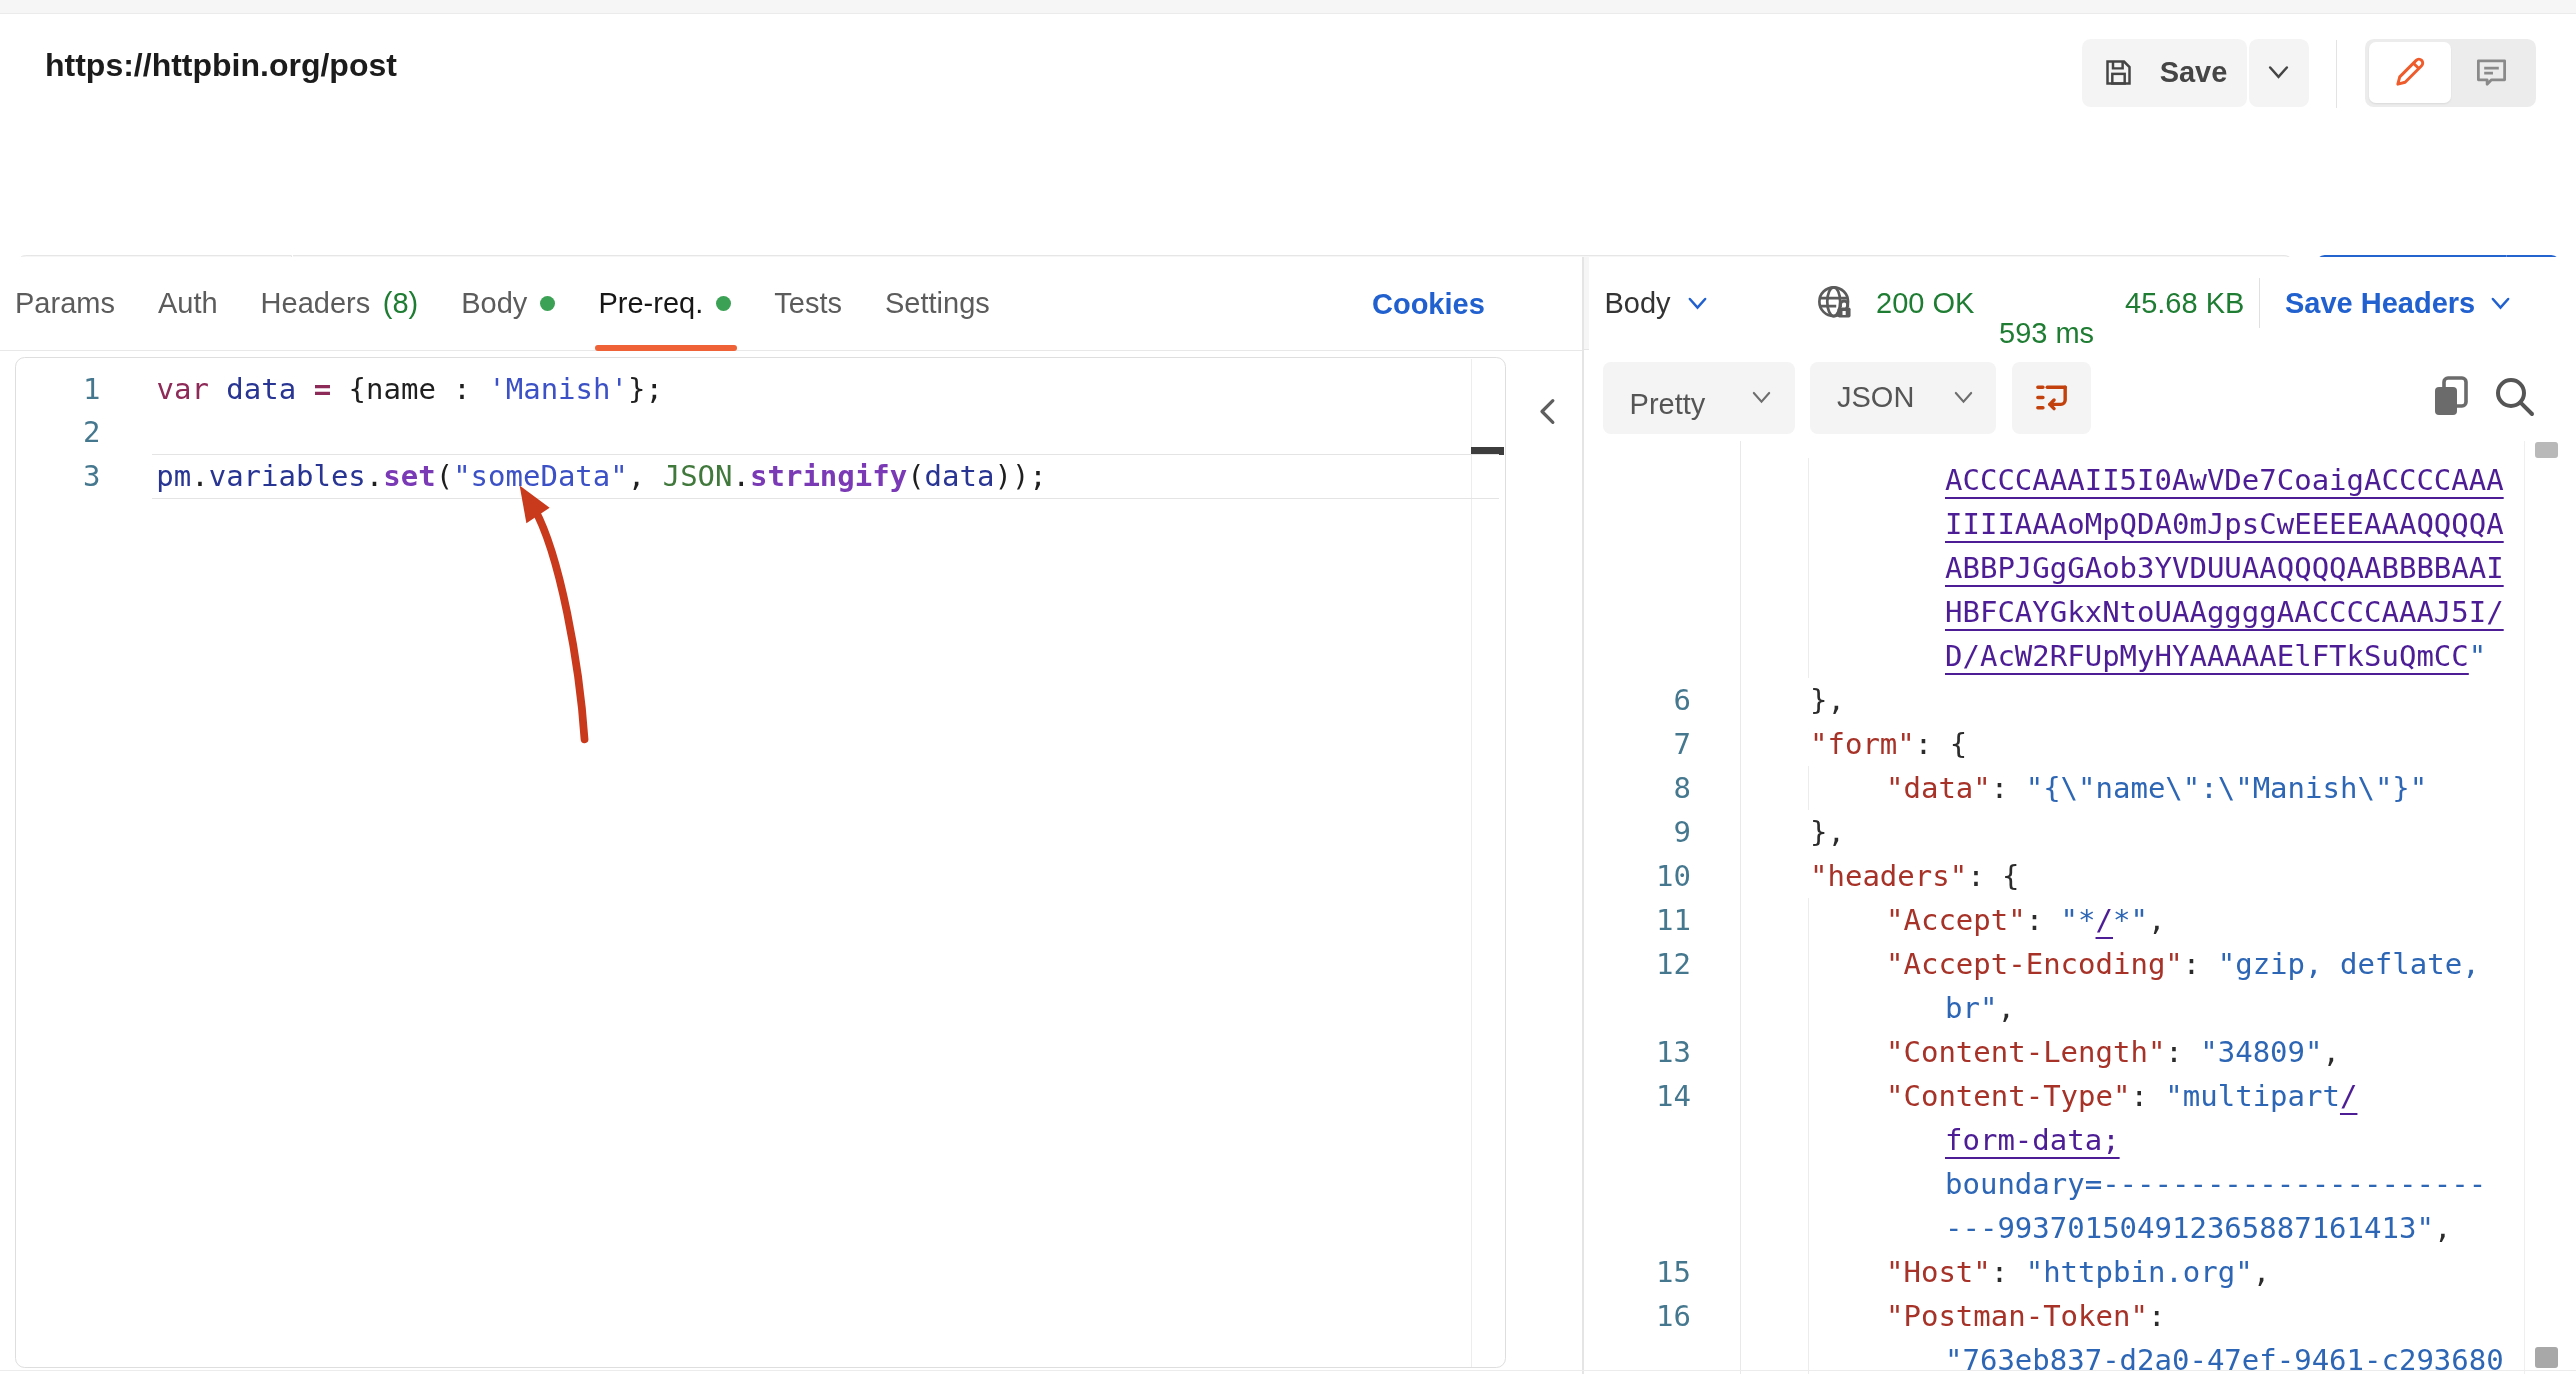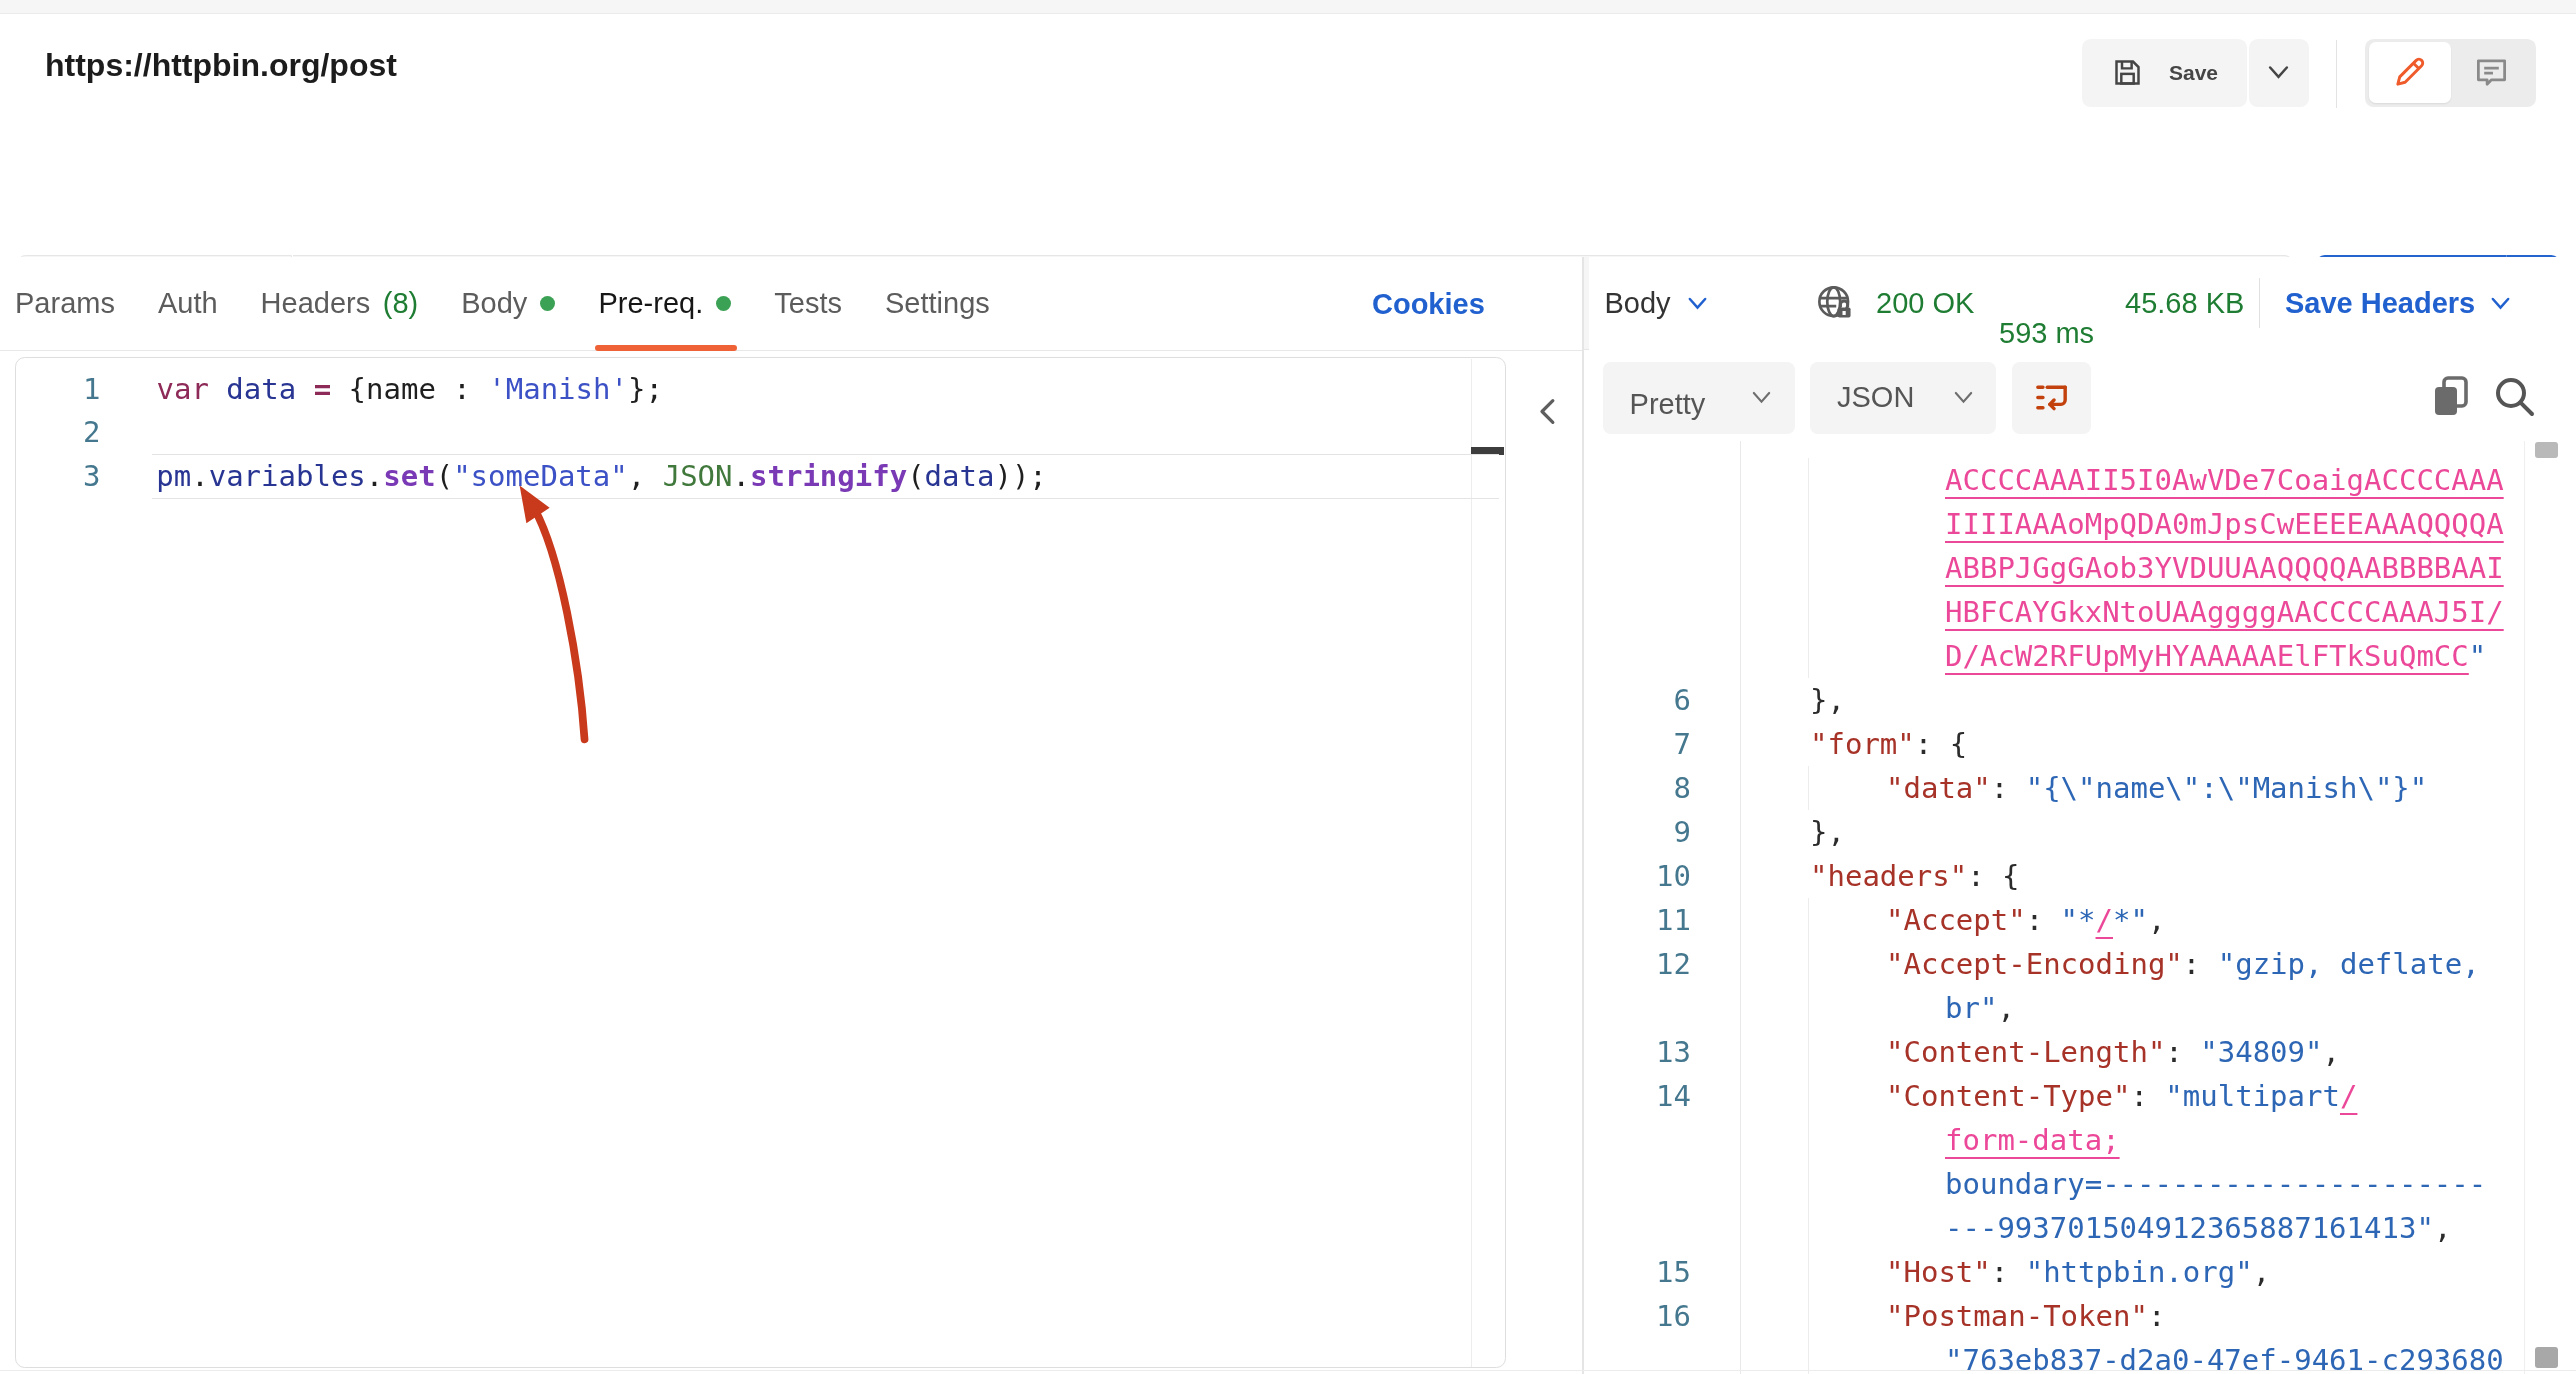--- a/index.html
+++ b/index.html
@@ -6,21 +6,21 @@
   #app{position:relative;width:2576px;height:1374px;background:#ffffff;overflow:hidden;
        font-family:"Liberation Sans", sans-serif;color:#1f1f1f;}
   .abs{position:absolute;}
 
   
   #topstrip{left:0;top:0;width:2576px;height:12.6px;background:#f6f6f6;border-bottom:1px solid #ebebeb;}
   #header{left:0;top:13.6px;width:2576px;height:100px;background:#fff;border-bottom:1px solid #ededed;}
   #req-title{left:45px;top:33px;font-size:32px;font-weight:bold;color:#1c1c1c;}
   .btn-gray{background:#f4f4f4;border-radius:8.7px;display:flex;align-items:center;justify-content:center;}
   #save-group{left:2082px;top:25px;height:68px;display:flex;gap:1.9px;}
-  #save-main{width:165px;gap:25px;font-size:21px;font-weight:600;color:#454545;}
+  #save-main{width:165px;gap:25px;font-size:29px;font-weight:600;color:#454545;}
   #save-caret{width:60px;}
   #hdr-divider{left:2336px;top:26px;width:1px;height:68px;background:#e3e3e3;}
   #seg-ctl{left:2365px;top:25px;width:171px;height:68px;background:#ececec;border-radius:8.7px;display:flex;padding:3.9px;box-sizing:border-box;}
   .seg{flex:1;display:flex;align-items:center;justify-content:center;border-radius:6.8px;}
   .seg.active{background:#fff;box-shadow:0 1px 1.9px rgba(0,0,0,.08);}
 
   
   #reqbar{left:0;top:114px;width:2576px;height:142px;background:#fff;}
   #method-box{left:16.5px;top:141px;width:275px;height:95px;background:#f6f6f6;border:1px solid #e6e6e6;
       border-radius:8.7px 0 0 8.7px;display:flex;align-items:center;box-sizing:border-box;}
@@ -96,21 +96,21 @@
   .rrow{position:relative;height:44px;line-height:44px;font-family:"DejaVu Sans Mono", monospace;font-size:29px;white-space:pre;}
   .rrow .rnum{position:absolute;left:0;width:102px;text-align:right;color:#45788f;}
   .rrow .rguide{position:absolute;left:219px;top:0;bottom:0;border-left:1.9px solid #ececec;}
   .rrow .rcode{position:absolute;}
   .rrow .ind-1{left:221px;}
   .rrow .ind-2{left:297px;}
   .rrow .ind-c{left:356px;}
   #resp-rows .sg-ky{color:#a63228;}
   #resp-rows .sg-st{color:#2d66b5;}
   #resp-rows .sg-pn{color:#2b2b2b;}
-  #resp-rows .sg-lk{color:#ec4899;text-decoration:underline;text-decoration-thickness:2.4px;text-underline-offset:6.8px;}
+  #resp-rows .sg-lk{color:#4c1d95;text-decoration:underline;text-decoration-thickness:2.4px;text-underline-offset:6.8px;}
   #resp-scrollline{left:2524px;top:441px;width:1px;height:933px;background:#efefef;}
   #resp-thumb-top{left:2535px;top:442px;width:23px;height:15.5px;background:#b9b9b9;border-radius:2.9px;}
   #resp-thumb-bottom{left:2535px;top:1347px;width:23px;height:21.3px;background:#a8a8a8;border-radius:2.9px;}
 
   #arrow-overlay{left:0;top:0;width:2576px;height:1374px;pointer-events:none;}
   svg{display:block;}
 </style>
 </head>
 <body>
 

